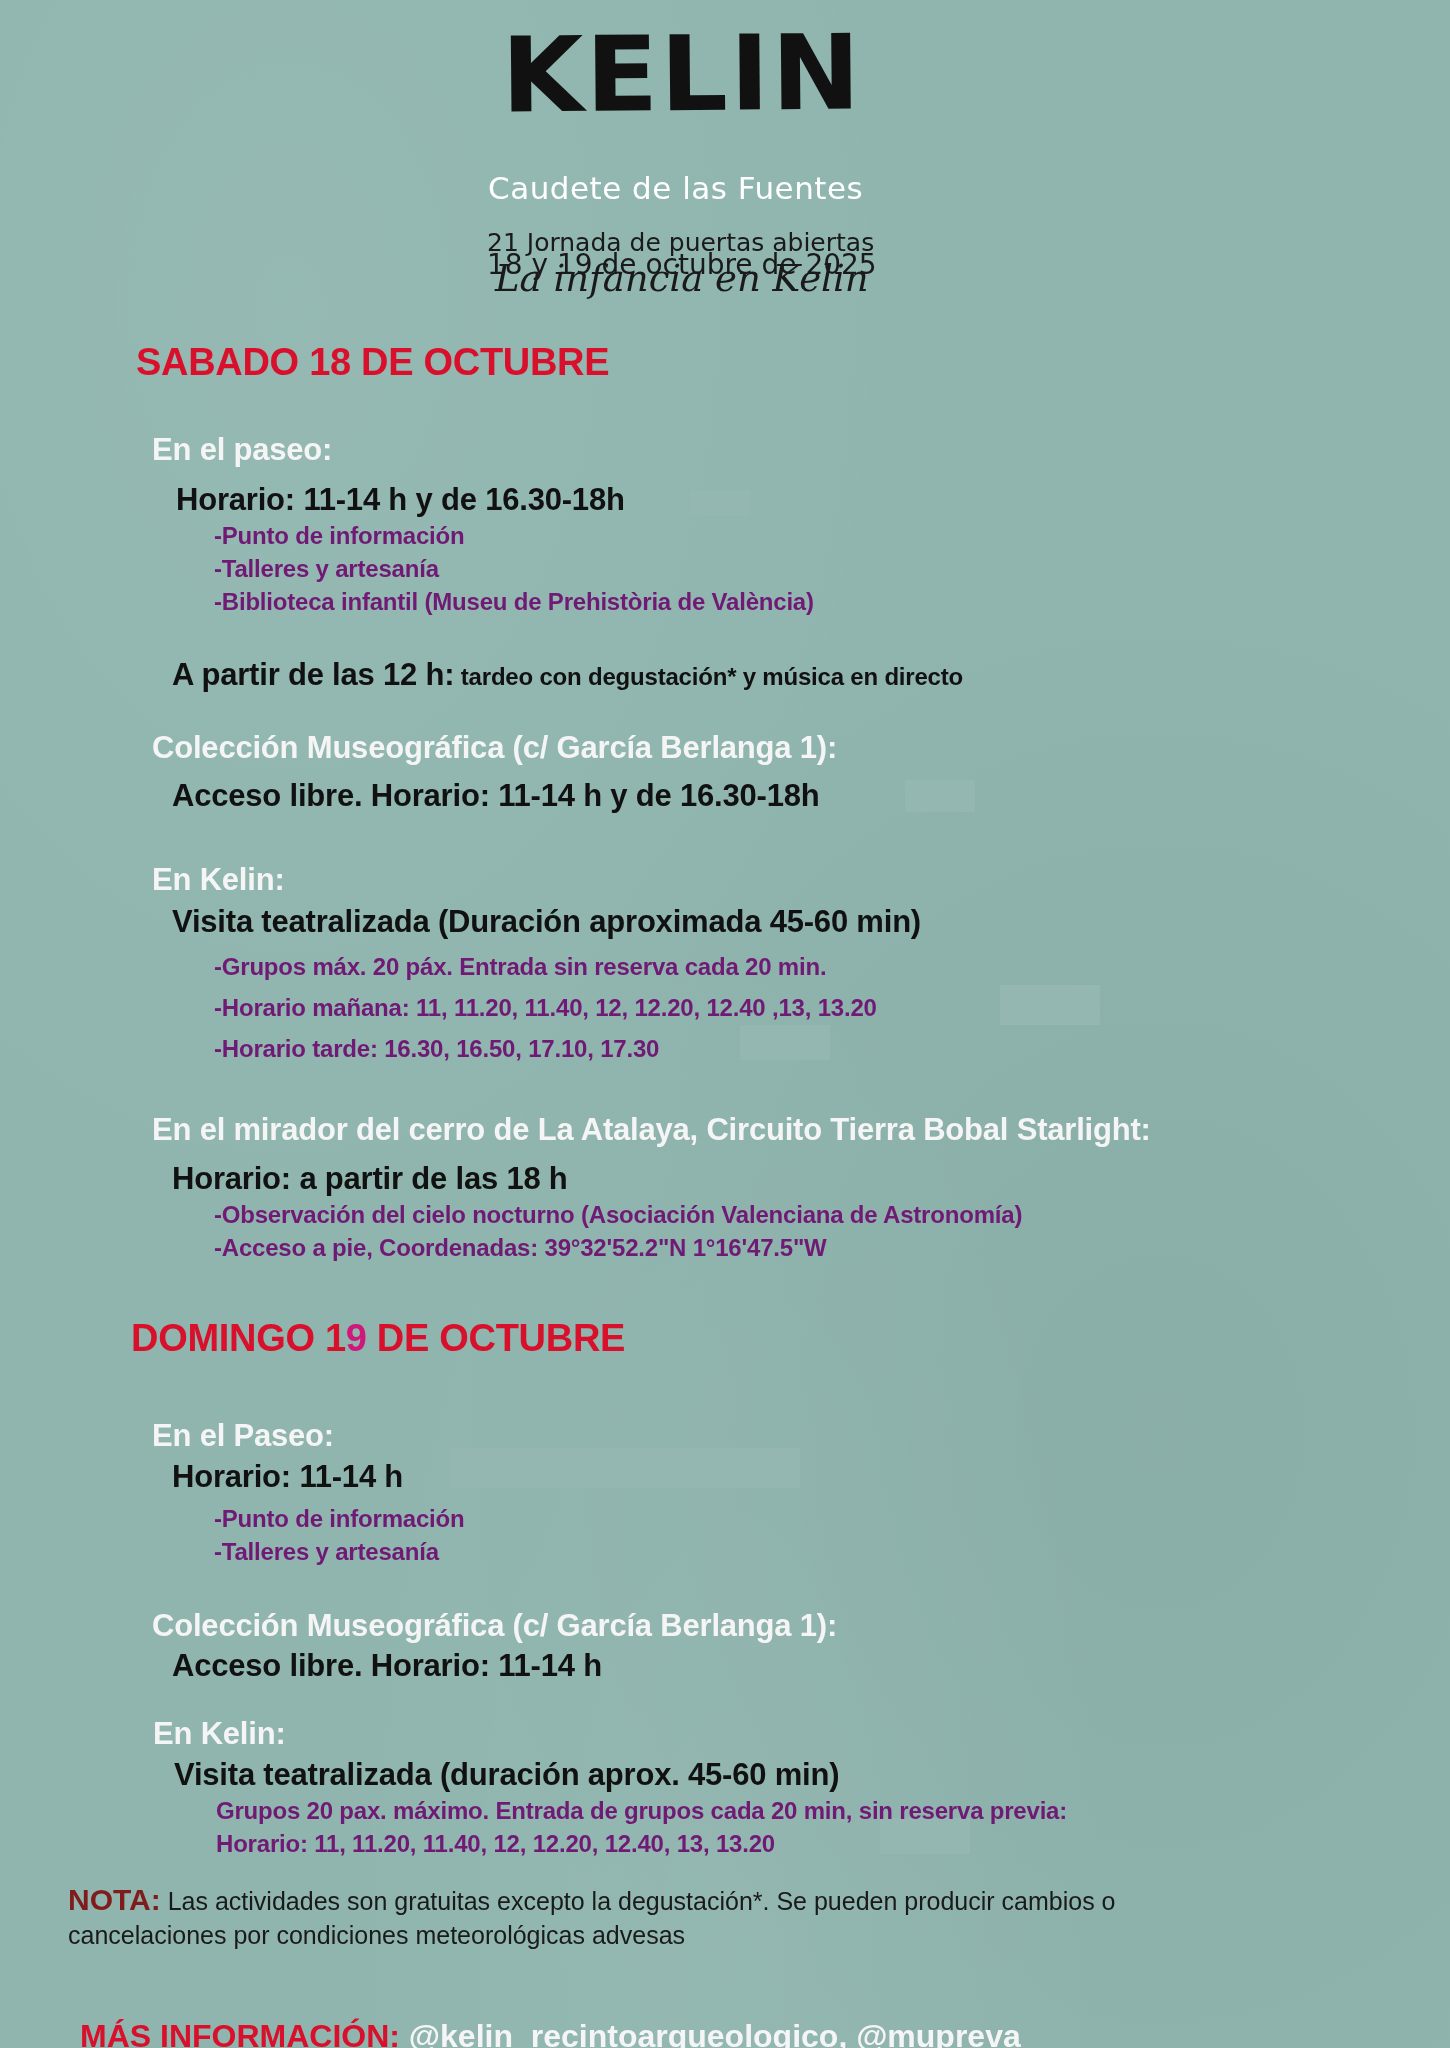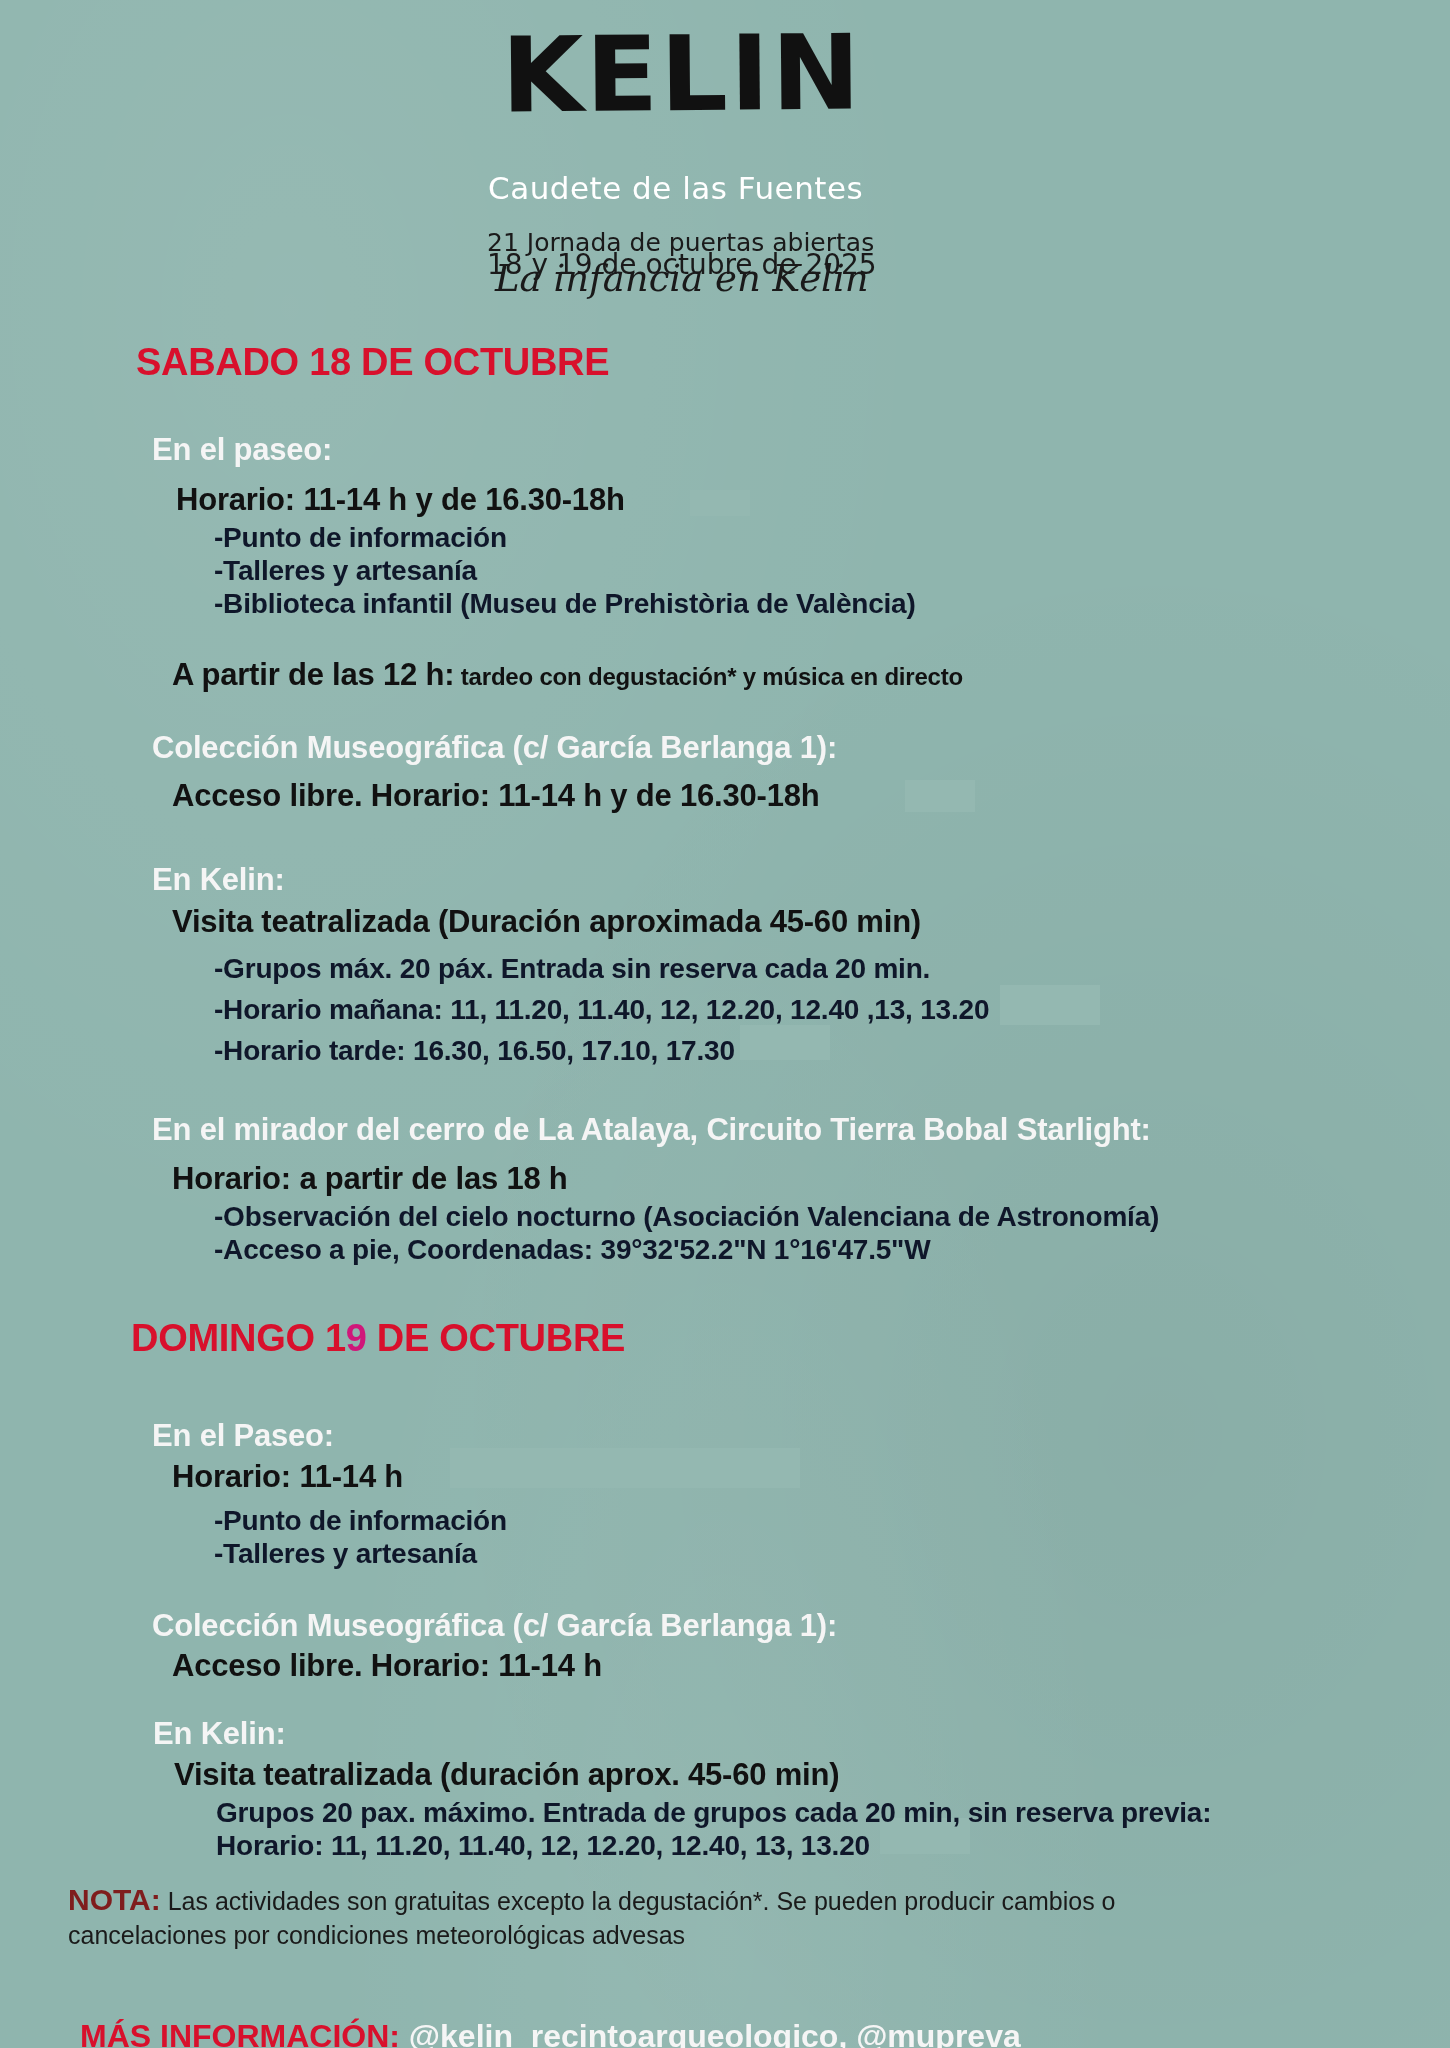--- a/index.html
+++ b/index.html
@@ -61,22 +61,22 @@
     .sched {
       font-weight: bold;
       font-size: 31px;
       color: #111;
       letter-spacing: -0.2px;
     }
     .sched .small { font-size: 24px; }
     
     .item {
       font-weight: bold;
-      font-size: 28px;
-      color: #0f172a;
+      font-size: 24px;
+      color: #701a75;
       letter-spacing: -0.2px;
     }
 
     .nota {
       font-size: 25px;
       color: #1a1a1a;
       line-height: 34px;
       white-space: normal;
       width: 1200px;
     }

